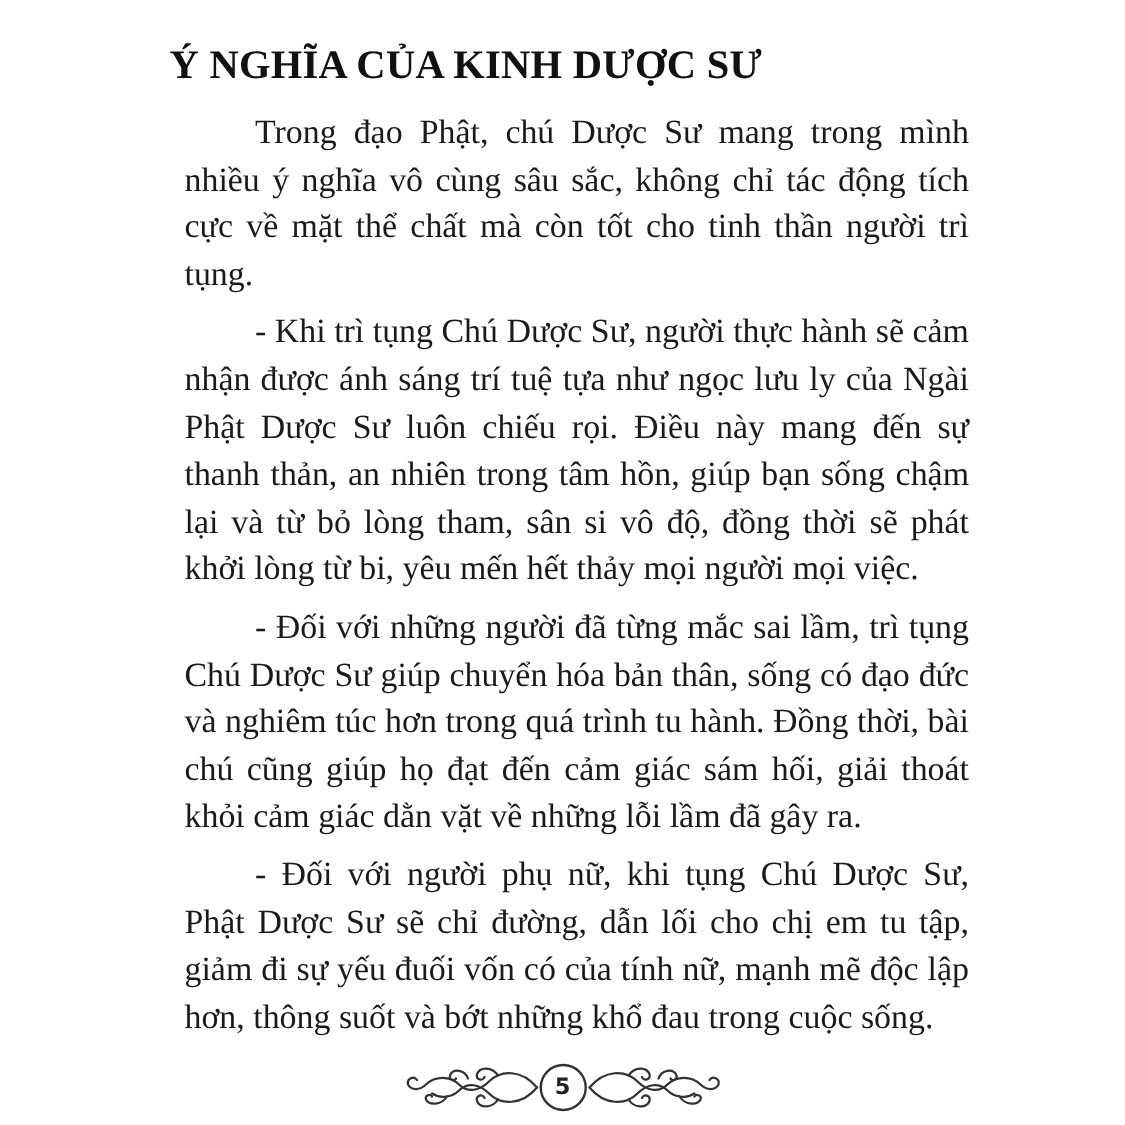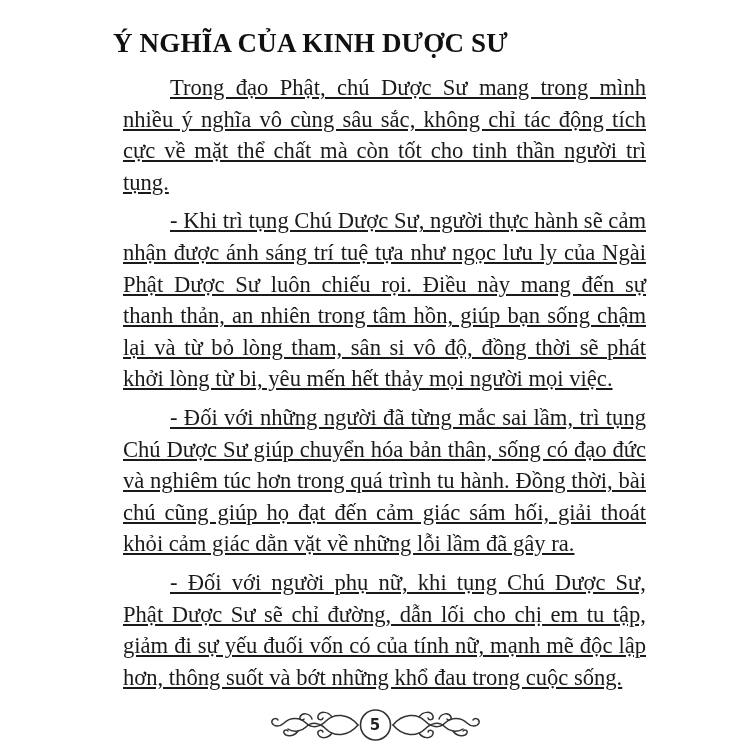--- a/index.html
+++ b/index.html
@@ -10,21 +10,21 @@
     font-family: "Liberation Serif", serif;
     font-weight: bold; font-size: 27px; color: #111;
     letter-spacing: 0.2px;
   }
   .body-text {
     position: absolute; left: 123px; top: 72px; width: 523px;
     font-family: "Liberation Serif", serif;
     font-size: 22.6px; line-height: 31.6px; color: #1a1a1a;
     text-align: justify;
   }
-  .para { margin: 0 0 7px 0; text-indent: 47px; text-decoration: underline; }
+  .para { margin: 0 0 7px 0; text-indent: 47px; }
   .para:last-child { margin-bottom: 0; }
   .footer {
     position: absolute; left: 0; top: 707px; width: 750px; height: 36px;
     display: flex; justify-content: center; align-items: center;
   }
   .ornament { width: 215px; height: 36px; position: relative; }
   .ornament svg { position: absolute; left: 0; top: 0; }
   .page-num {
     position: absolute; left: 50%; top: 50%; transform: translate(-50%, -52%);
     font-family: "DejaVu Sans", sans-serif; font-size: 15px; font-weight: bold; color: #222;

